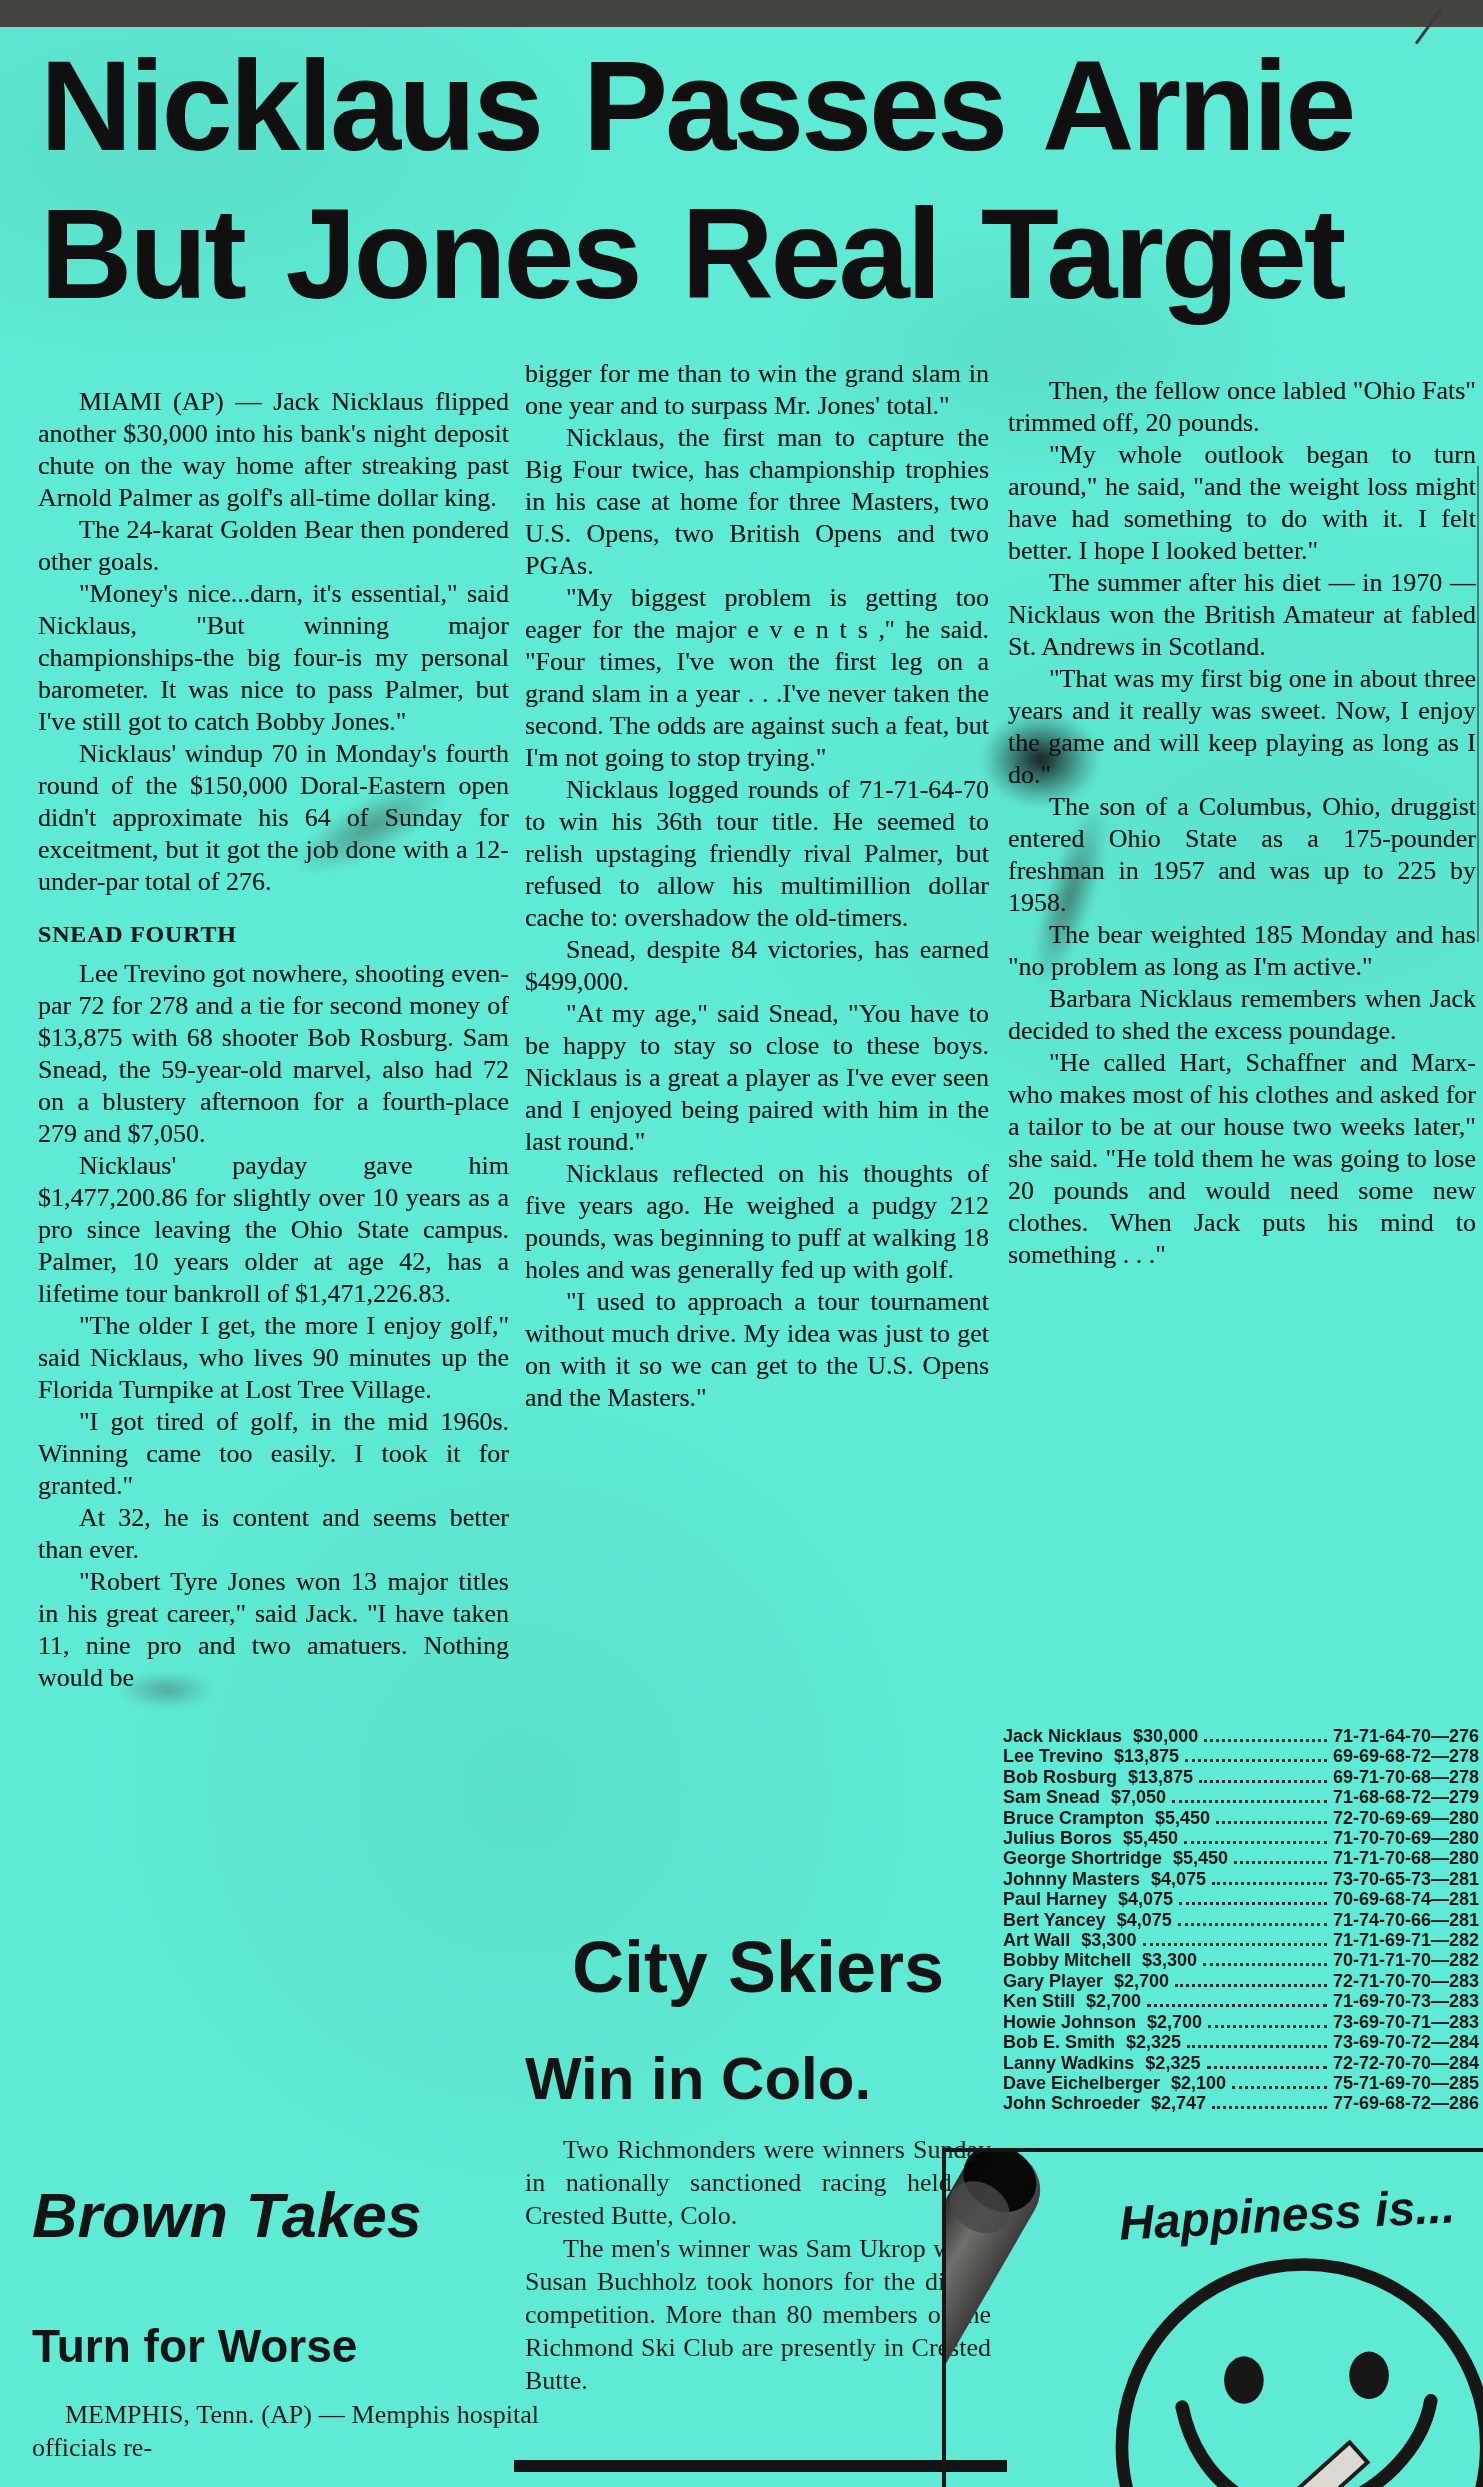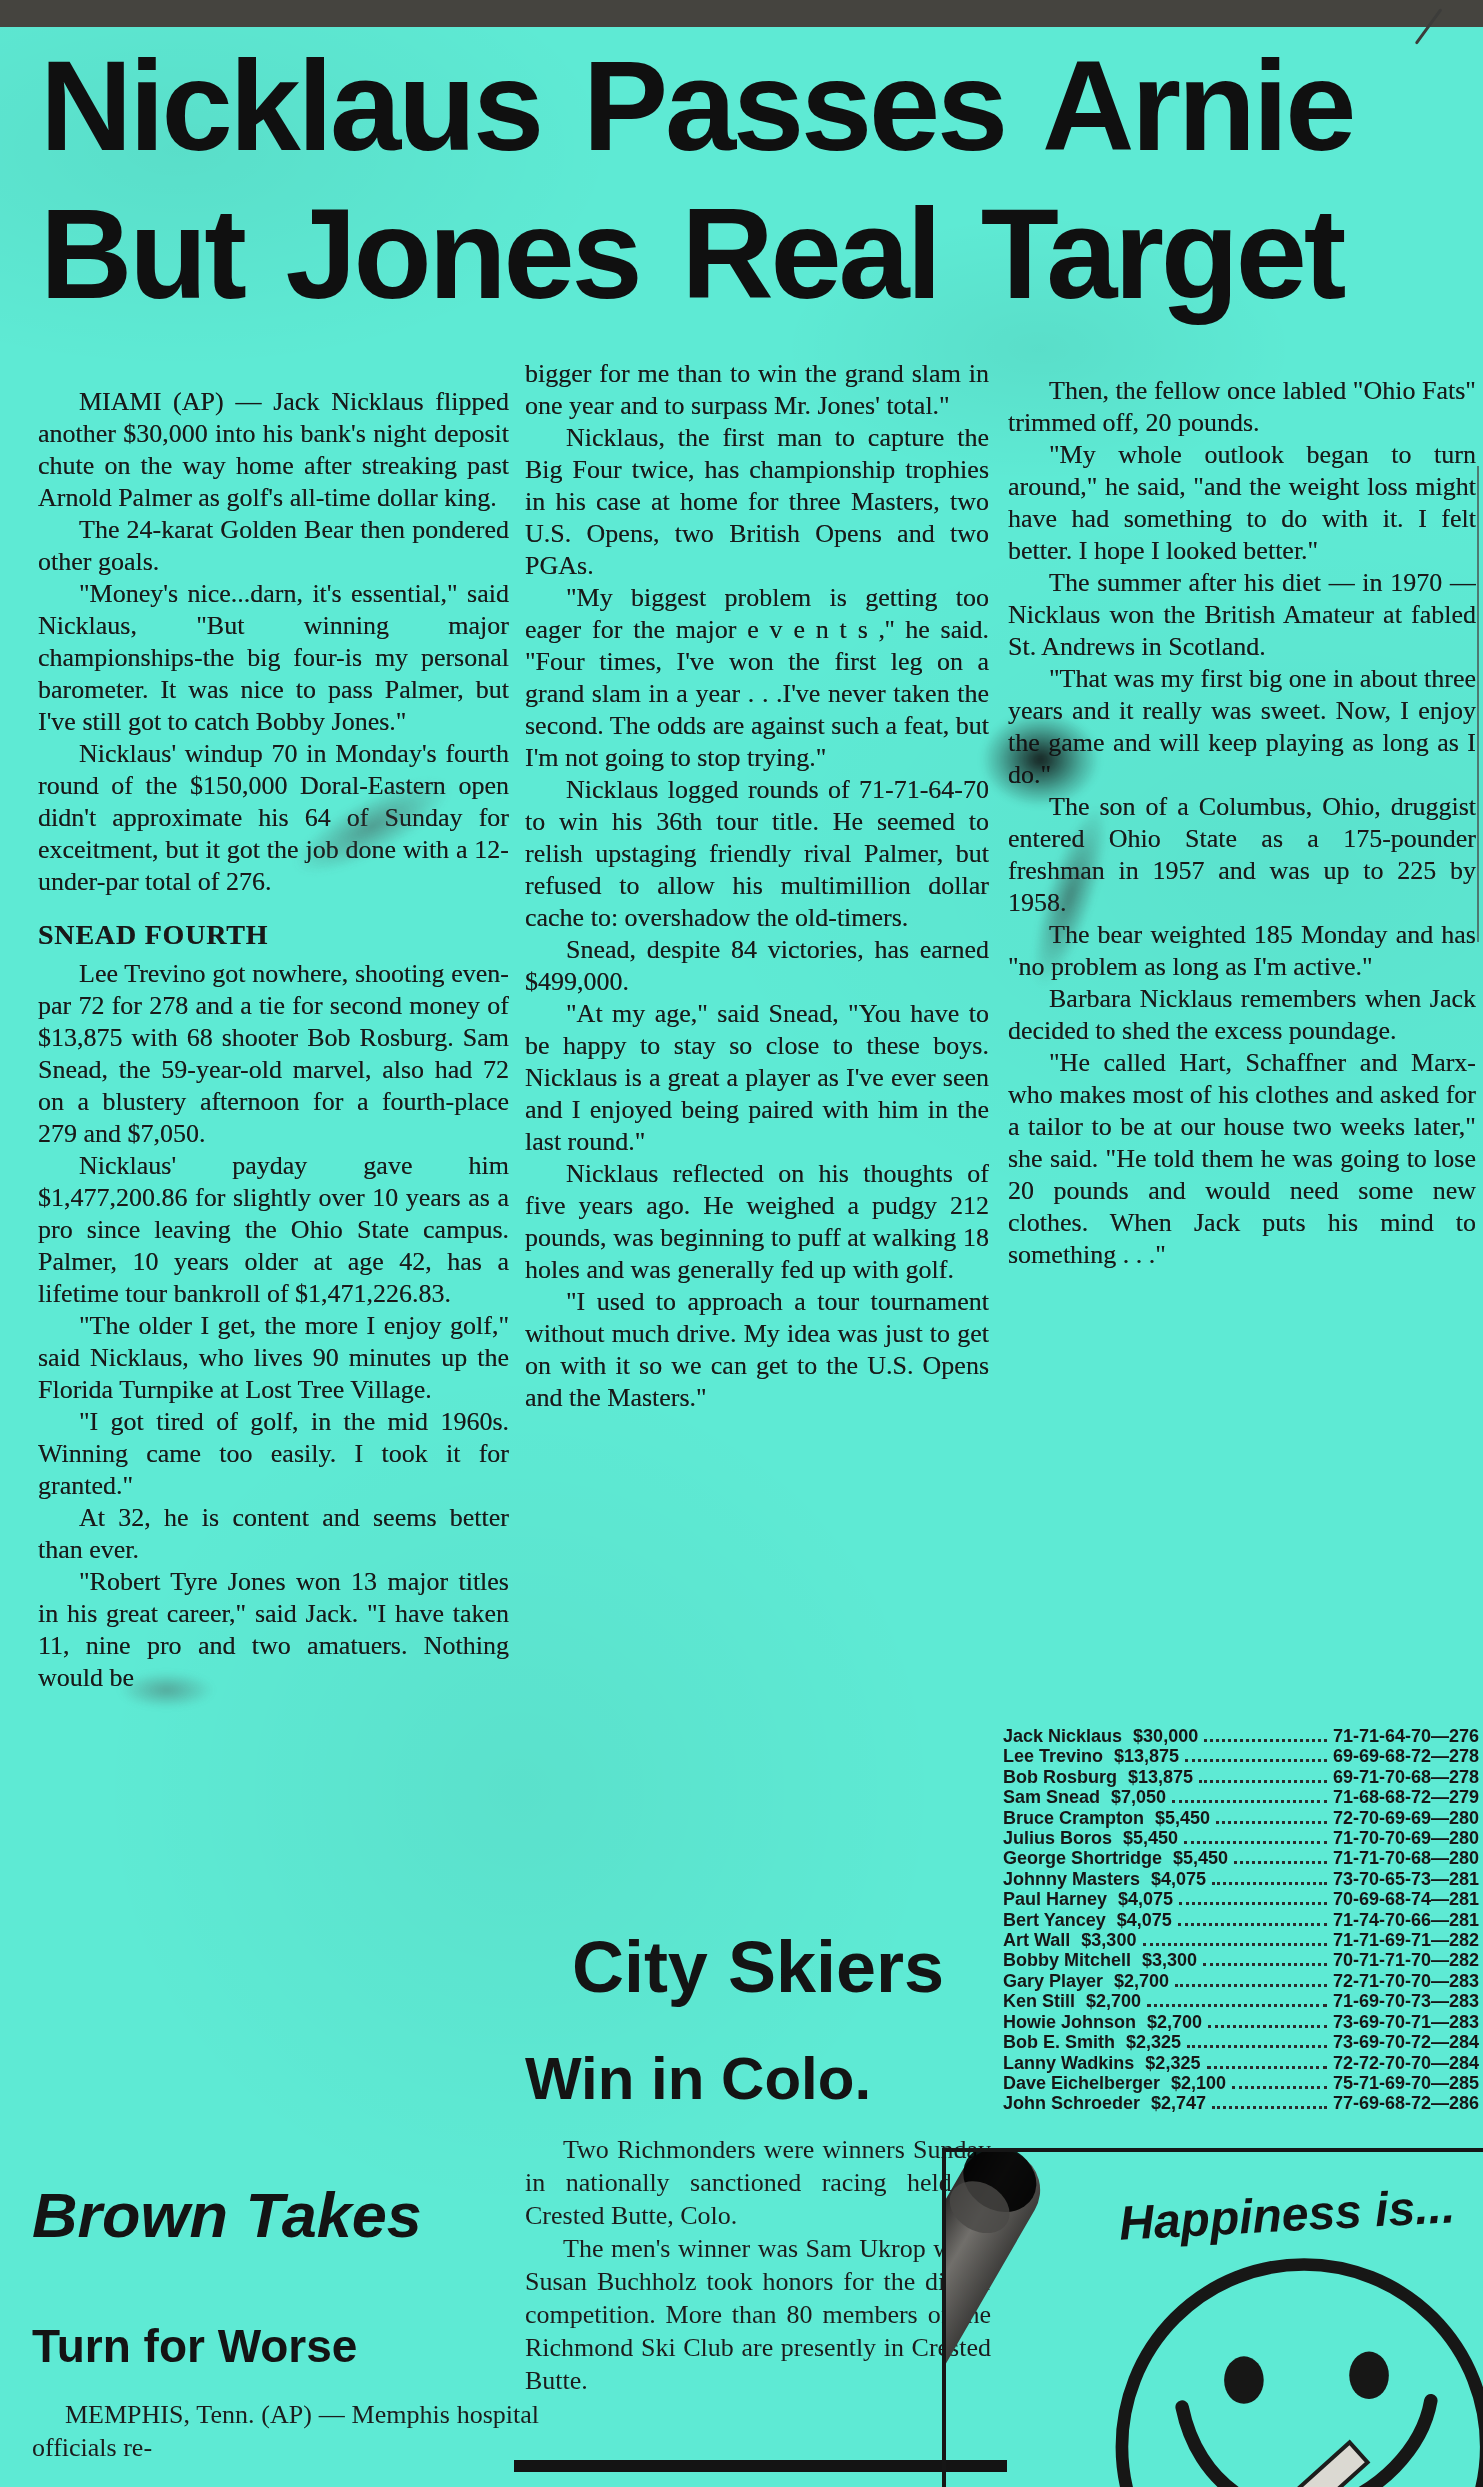--- a/index.html
+++ b/index.html
@@ -12,21 +12,21 @@
       radial-gradient(ellipse 713px 713px at 35% 72%, rgba(0,0,0,.04), transparent 60%),
       radial-gradient(ellipse 396px 206px at 70% 14%, rgba(0,0,0,.05), transparent 65%);}
   .topstrip{position:absolute;left:0;top:0;width:1484px;height:27px;background:#45443f;}
   .headline{position:absolute;left:40px;top:32px;width:1419px;
     font-family:"Liberation Sans",sans-serif;font-weight:700;font-size:128px;line-height:1.16;
     letter-spacing:-3.2px;word-spacing:9.5px;color:#101010;white-space:nowrap;}
   .col{position:absolute;font-family:"Liberation Serif",serif;font-size:26px;line-height:32px;
        text-align:justify;color:#191919;text-shadow:0 0 0.4px rgba(10,10,10,.5);}
   .col p{margin:0;text-indent:41px;}
   .col p.cont{text-indent:0;}
-  .subhead{font-family:"Liberation Serif",serif;font-weight:700;font-size:28px;line-height:35px;
+  .subhead{font-family:"Liberation Serif",serif;font-weight:700;font-size:24px;line-height:35px;
            letter-spacing:0.8px;margin:19px 0 6.3px 0;text-align:left;}
   .bighead{font-family:"Liberation Sans",sans-serif;font-weight:700;color:#141414;
            letter-spacing:0;line-height:1;white-space:nowrap;}
   .brown{position:absolute;left:32px;top:2184px;width:507px;}
   .brown .l1{font-size:63px;font-style:italic;}
   .brown .l2{font-size:46px;margin-top:76px;}
   .brown p{font-family:"Liberation Serif",serif;font-size:26px;line-height:33px;margin:28.5px 0 0 0;
            text-indent:33px;text-align:justify;}
   .city{position:absolute;left:525px;top:1931px;width:466px;}
   .city .l1{font-size:72px;text-align:center;}

